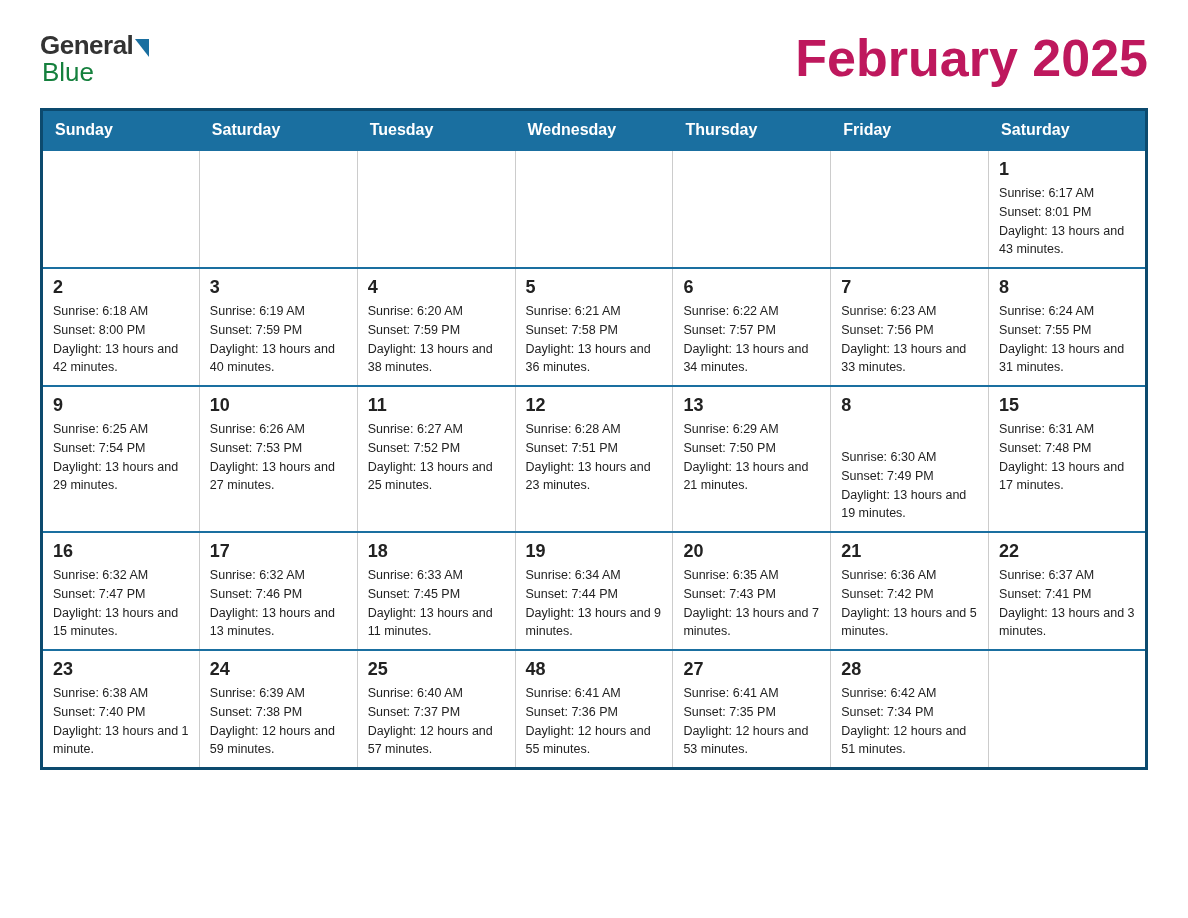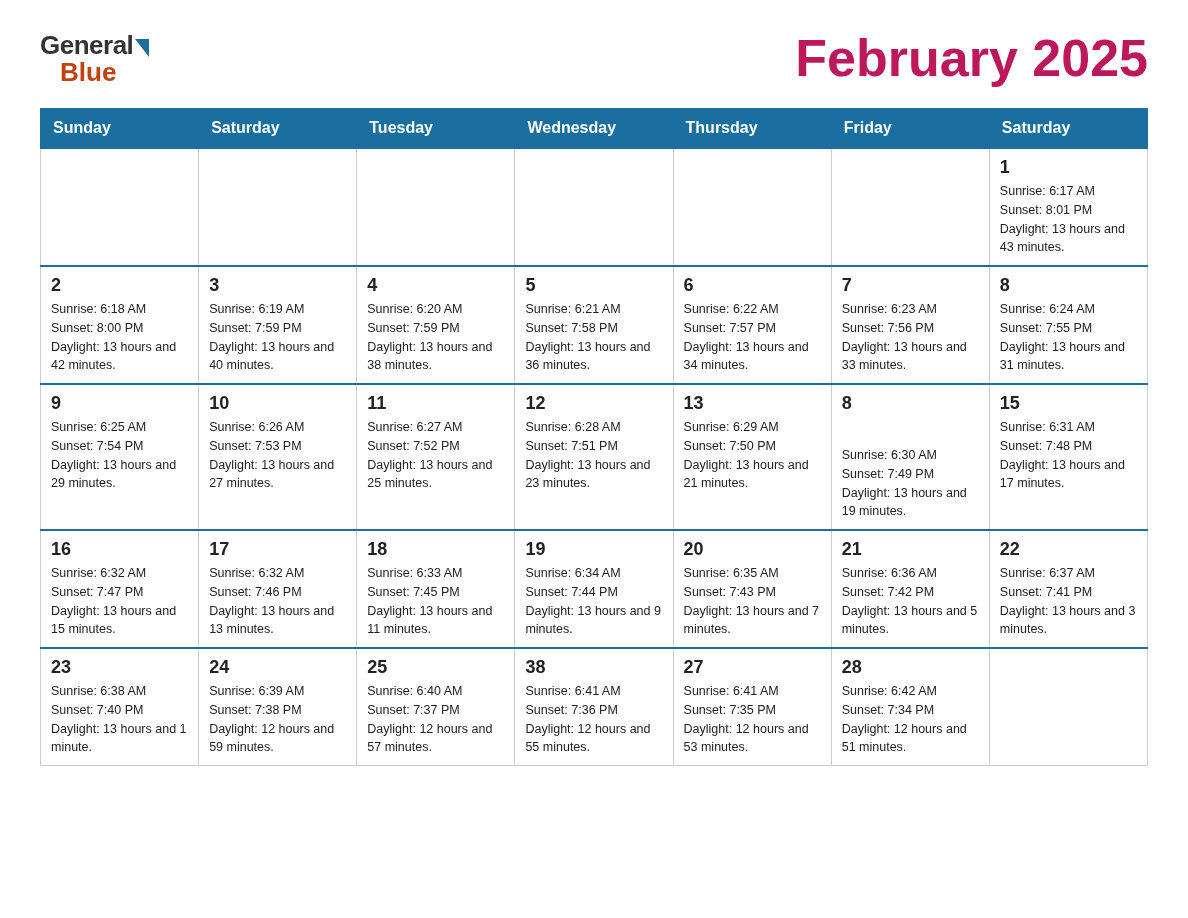--- a/index.html
+++ b/index.html
@@ -26,42 +26,42 @@
       width: 0;
       height: 0;
       border-left: 14px solid transparent;
       border-right: 0px solid transparent;
       border-top: 18px solid #1a6fa0;
       margin-left: 2px;
       margin-top: 4px;
     }
     .logo-blue {
       font-size: 26px;
-      font-weight: bold;
-      color: #c2410c;
-      margin-left: 20px;
+      font-weight: normal;
+      color: #15803d;
+      margin-left: 2px;
     }
     .title-section {
       text-align: right;
     }
     .month-title {
       font-size: 52px;
       font-weight: bold;
       color: #be185d;
       line-height: 1.1;
     }
     .location {
       font-size: 20px;
       color: #444;
       margin-top: 4px;
     }
     .calendar {
       width: 100%;
       border-collapse: collapse;
-      border: 1px solid #0c4a6e;
+      border: 3px solid #0c4a6e;
     }
     .calendar th {
       background-color: #1a6fa0;
       color: #fff;
       font-size: 16px;
       font-weight: bold;
       padding: 10px 12px;
       text-align: left;
       border: 1px solid #1a6fa0;
     }
@@ -307,21 +307,21 @@
 Sunset: 7:38 PM
 Daylight: 12 hours and 59 minutes.</div>
         </td>
         <td>
           <span class="day-number">25</span>
           <div class="day-info" style="white-space: pre-line;">Sunrise: 6:40 AM
 Sunset: 7:37 PM
 Daylight: 12 hours and 57 minutes.</div>
         </td>
         <td>
-          <span class="day-number">38</span>
+          <span class="day-number">48</span>
           <div class="day-info" style="white-space: pre-line;">Sunrise: 6:41 AM
 Sunset: 7:36 PM
 Daylight: 12 hours and 55 minutes.</div>
         </td>
         <td>
           <span class="day-number">27</span>
           <div class="day-info" style="white-space: pre-line;">Sunrise: 6:41 AM
 Sunset: 7:35 PM
 Daylight: 12 hours and 53 minutes.</div>
         </td>

